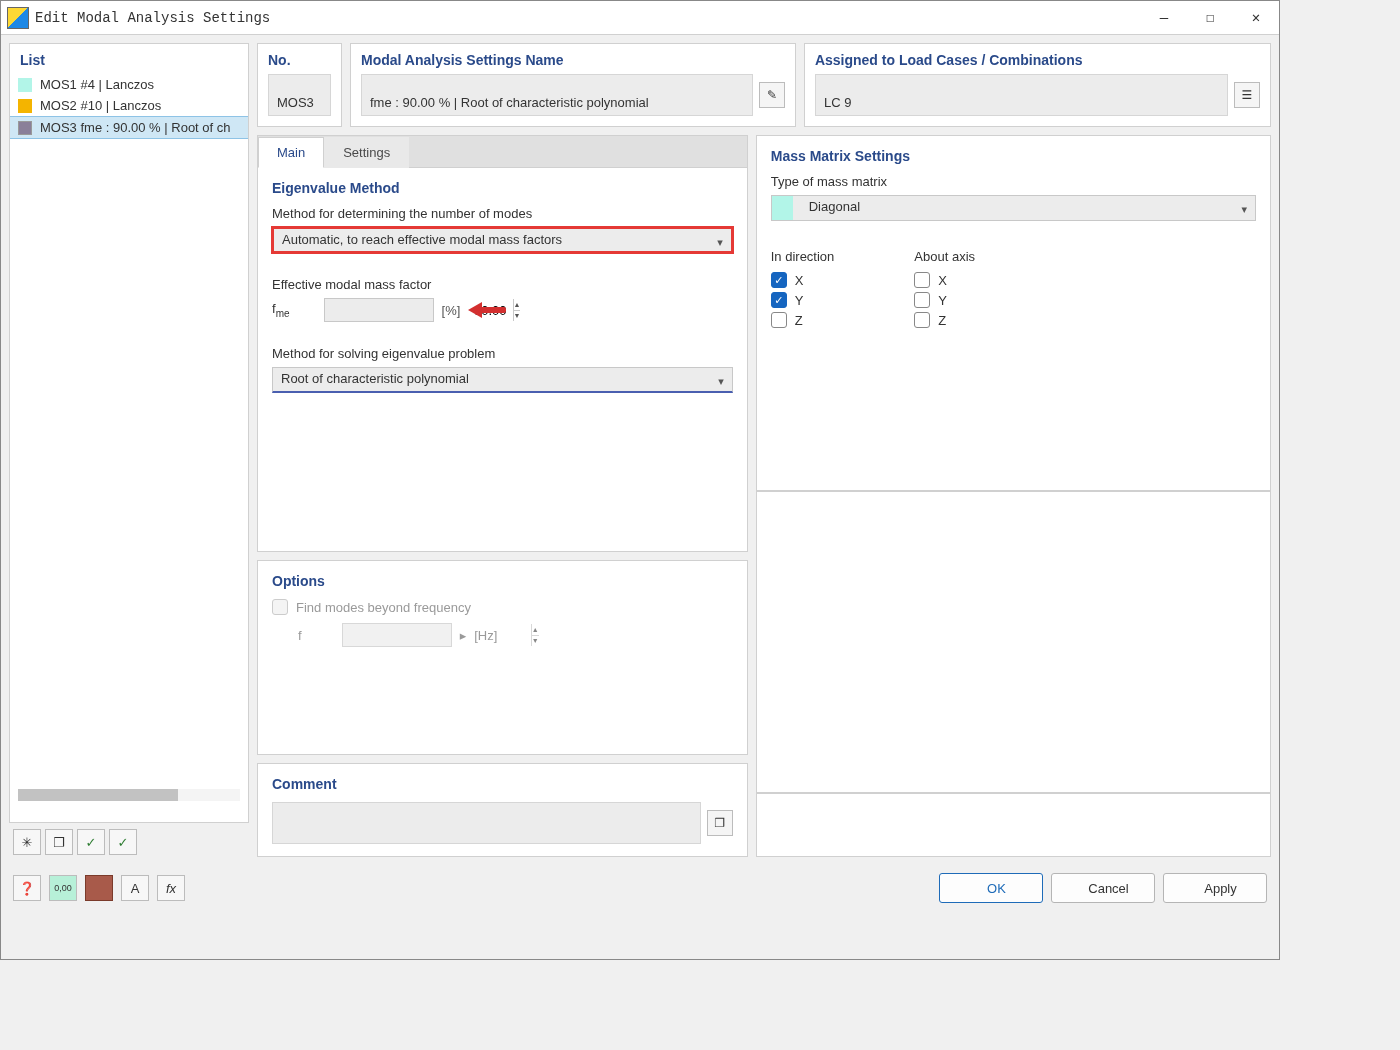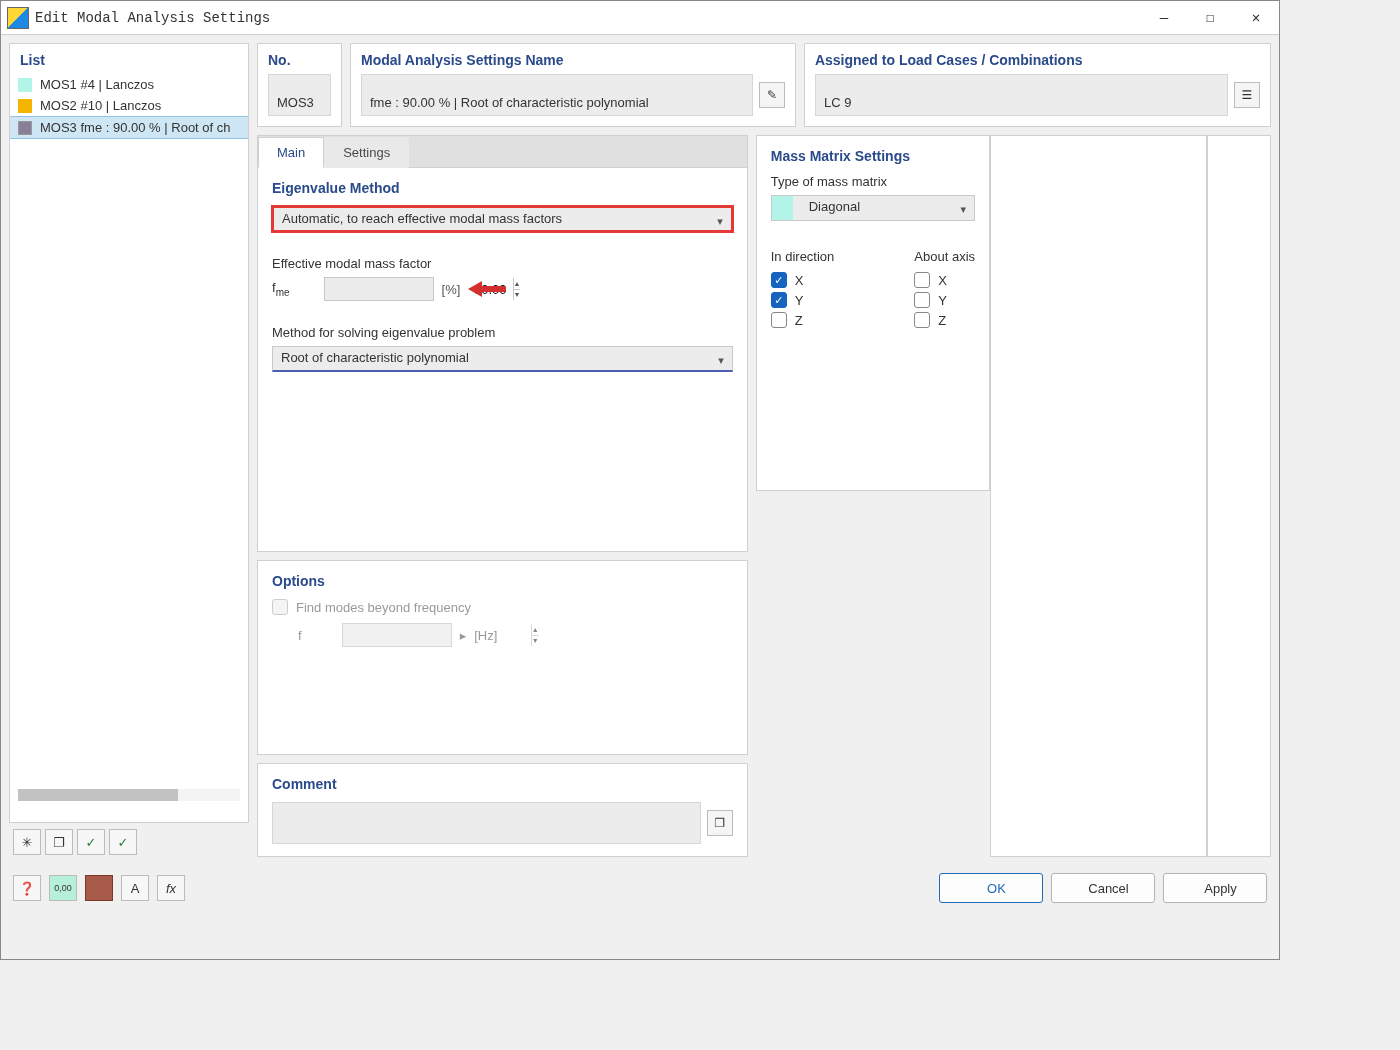--- a/index.html
+++ b/index.html
@@ -126,21 +126,21 @@
   width: 26px; height:26px;
   border: 1px solid #bcbcbc;
   background:#f5f5f5;
   display:flex; align-items:center; justify-content:center;
   font-size:12px;
 }
 
 
 .tabs-row { display:flex; gap:8px; flex:1; }
 .tabs-col-left { flex:1; display:flex; flex-direction:column; gap:8px; }
-.tabs-col-right { flex:1.05; display:flex; flex-direction:row; }
+.tabs-col-right { flex:1.05; display:flex; flex-direction:column; }
 .tabs-body { flex:1; background:#fff; border:1px solid #d0d0d0; display:flex; flex-direction:column; }
 .tabstrip {
   display:flex;
   background:#e0e0e0;
   border-bottom:1px solid #d0d0d0;
 }
 .tab {
   padding: 7px 18px;
   font-size: 13px;
   color: #4a4a4a;
@@ -351,20 +351,21 @@
 
     <div class="tabs-row">
       <div class="tabs-col-left">
         <div class="tabs-body">
           <div class="tabstrip">
             <div class="tab active">Main</div>
             <div class="tab">Settings</div>
           </div>
           <div class="tab-content">
             <div class="grp-title">Eigenvalue Method</div>
+            <span class="lbl">Method for determining the number of modes</span>
             <div class="select highlight-red">
               <span>Automatic, to reach effective modal mass factors</span>
               <span class="chev">▾</span>
             </div>
             <div style="height:24px"></div>
             <span class="lbl">Effective modal mass factor</span>
             <div class="row-inline">
               <span><span>f</span><span class="f-sub">me</span></span>
               <div style="width:18px"></div>
               <div class="spin">

